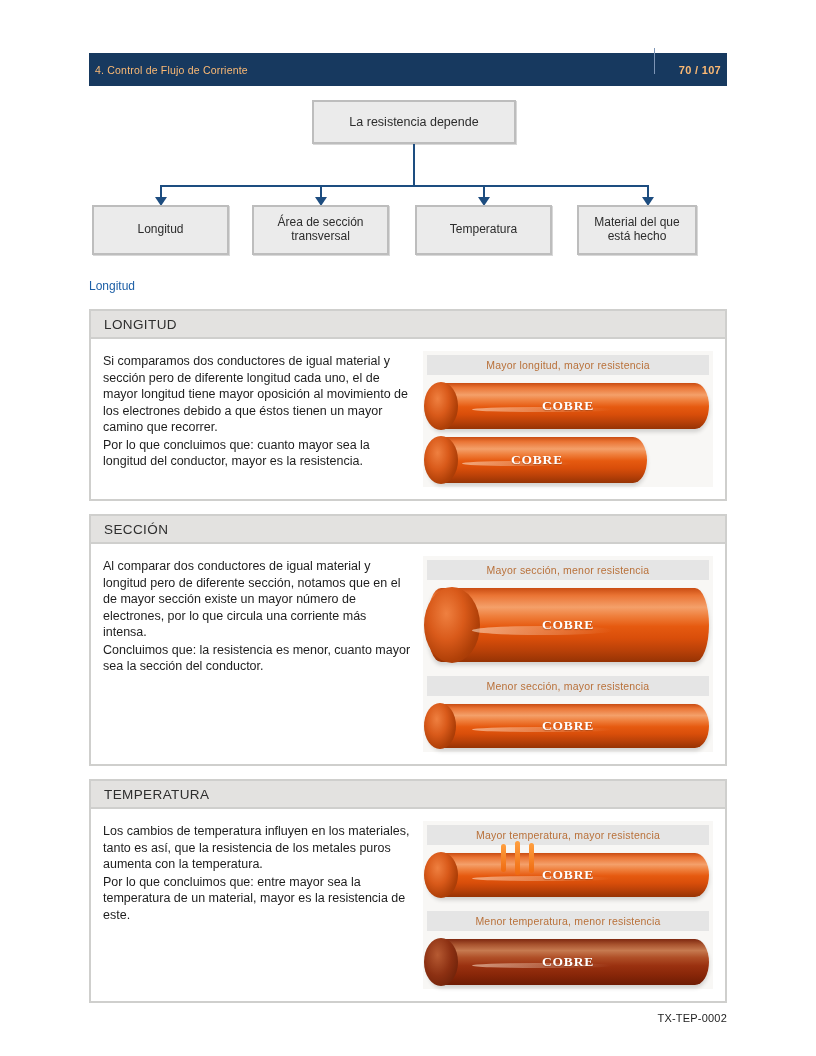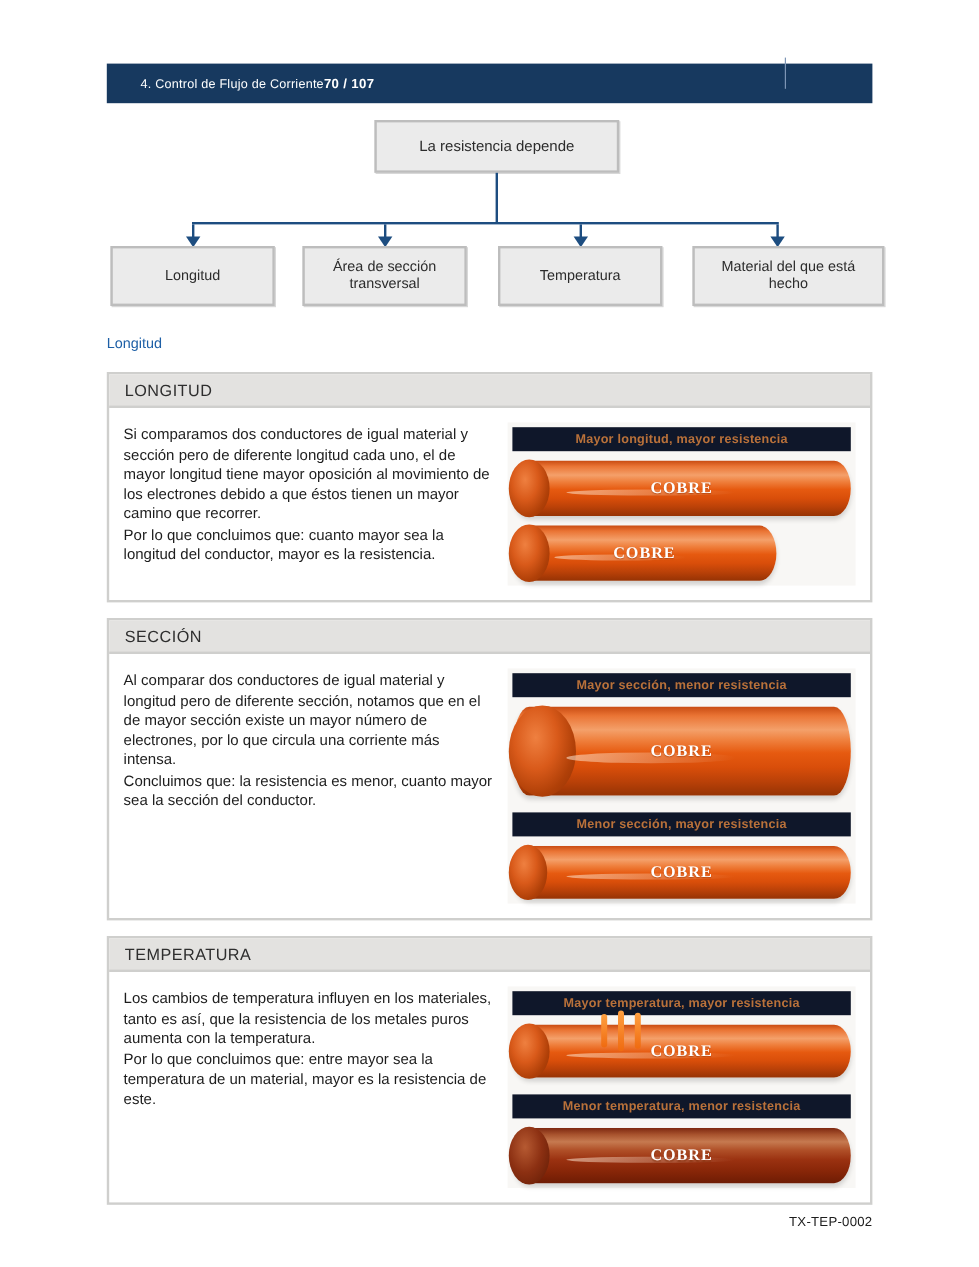--- a/index.html
+++ b/index.html
@@ -1,23 +1,23 @@
 <!DOCTYPE html>
 <html><head>
 <meta charset="utf-8">
 <style>
   * { margin:0; padding:0; box-sizing:border-box; }
   html,body { background:#ffffff; width:816px; height:1056px; overflow:hidden;
               font-family:"Liberation Sans", sans-serif; color:#222; }
   .page { position:relative; width:638px; margin:53px 0 0 89px; }
 
   
-  .header-bar { position:relative; height:33px; background:#17395f; color:#ffffff;
-                display:flex; align-items:center; 
-                padding:0 28px; overflow:visible; }
+  .header-bar { position:relative; height:33px; background:#17395f; color:#fdba74;
+                display:flex; align-items:center; justify-content:space-between;
+                padding:0 6px; overflow:visible; }
   .header-title { font-size:10.5px; letter-spacing:.2px; }
   .header-sep { position:absolute; right:72px; top:-5px; width:1px; height:26px; background:#7d95b5; }
   .page-indicator { font-size:11px; font-weight:bold; letter-spacing:.3px; }
 
   
   .flowchart { position:relative; height:155px; margin-top:14px; }
   .fc-box { position:absolute; background:#ebebeb; border:2px solid #bdbdbd;
             display:flex; align-items:center; justify-content:center; text-align:center;
             font-size:12px; color:#2c2c2c; line-height:1.15; padding:2px 6px;
             box-shadow:1px 1px 0 #d8d8d8; }
@@ -25,39 +25,39 @@
   .fc-line { position:absolute; background:#1d4d80; }
   .fc-stem  { left:324px; top:44px; width:2px; height:42px; }
   .fc-hline { left:71px; top:85px; width:489px; height:2px; }
   .fc-drop  { width:2px; top:87px; height:11px; }
   .fc-d1 { left:71px; } .fc-d2 { left:231px; } .fc-d3 { left:394px; } .fc-d4 { left:558px; }
   .fc-arrow { position:absolute; top:97px; width:0; height:0;
               border-left:6px solid transparent; border-right:6px solid transparent;
               border-top:9px solid #1d4d80; }
   .fc-a1 { left:66px; } .fc-a2 { left:226px; } .fc-a3 { left:389px; } .fc-a4 { left:553px; }
   .fc-child { top:105px; width:137px; height:50px; }
-  .fc-c1 { left:3px; } .fc-c2 { left:163px; } .fc-c3 { left:326px; } .fc-c4 { left:488px; width:160px; }
+  .fc-c1 { left:3px; } .fc-c2 { left:163px; } .fc-c3 { left:326px; } .fc-c4 { left:488px; width:120px; }
 
   
   .section-link { display:inline-block; margin-top:24px; font-size:12px; color:#1d5fa6; cursor:pointer; }
 
   
   .section { border:2px solid #cfcfcd; margin-top:15px; background:#fff; }
   .section + .section { margin-top:13px; }
   .section-head { height:28px; background:#e3e2e0; border-bottom:2px solid #cfcfcd;
                   display:flex; align-items:center; padding-left:13px;
                   font-size:13.5px; color:#2e2e2e; letter-spacing:.4px; }
   .section-body { display:flex; padding:12px 12px 12px 12px; gap:12px; }
   .text-col { flex:0 0 308px; font-size:12.5px; line-height:1.32; color:#1d1d1d; padding-top:2px; }
   .text-col p + p { margin-top:1px; }
 
   
   .figure { flex:1; background:#f8f7f5; padding:4px; position:relative; }
-  .fig-caption { height:20px; background:#0f172a; display:flex; align-items:center; justify-content:center;
-                 font-size:10.5px; font-weight:bold; color:#b9713a; letter-spacing:.2px; }
+  .fig-caption { height:20px; background:#e5e5e5; display:flex; align-items:center; justify-content:center;
+                 font-size:10.5px; font-weight:normal; color:#b9713a; letter-spacing:.2px; }
   .rod-row { position:relative; margin-top:8px; }
   .rod-row + .fig-caption { margin-top:14px; }
   .rod { position:relative; border-radius:14px / 50%; box-shadow:0 3px 4px rgba(0,0,0,.16);
          display:flex; align-items:center; justify-content:center;font-family:Liberation Serif, serif; }
   .rod-hot { background:linear-gradient(180deg,#c94c12 0%,#ea7434 10%,#f4a06a 26%,#ef7f3c 38%,
              #e65a10 52%,#d94e0a 68%,#ba4108 84%,#963304 100%); }
   .rod-cold { background:linear-gradient(180deg,#7e2810 0%,#a8532e 12%,#c67a50 25%,#b05028 40%,
               #9a3110 58%,#882608 78%,#6e1c04 100%); }
   .rod::before { content:""; position:absolute; left:-3px; top:-1px; height:calc(100% + 2px);
                  width:var(--cap,34px); border-radius:50%; }

